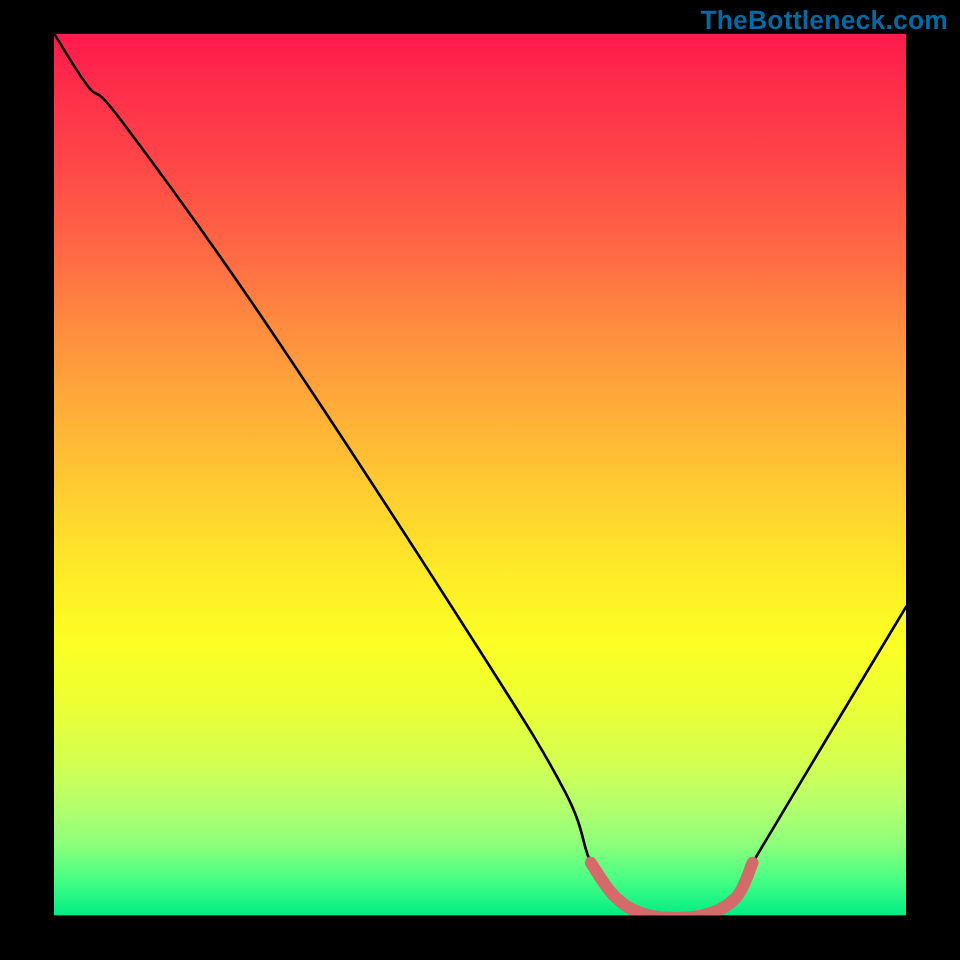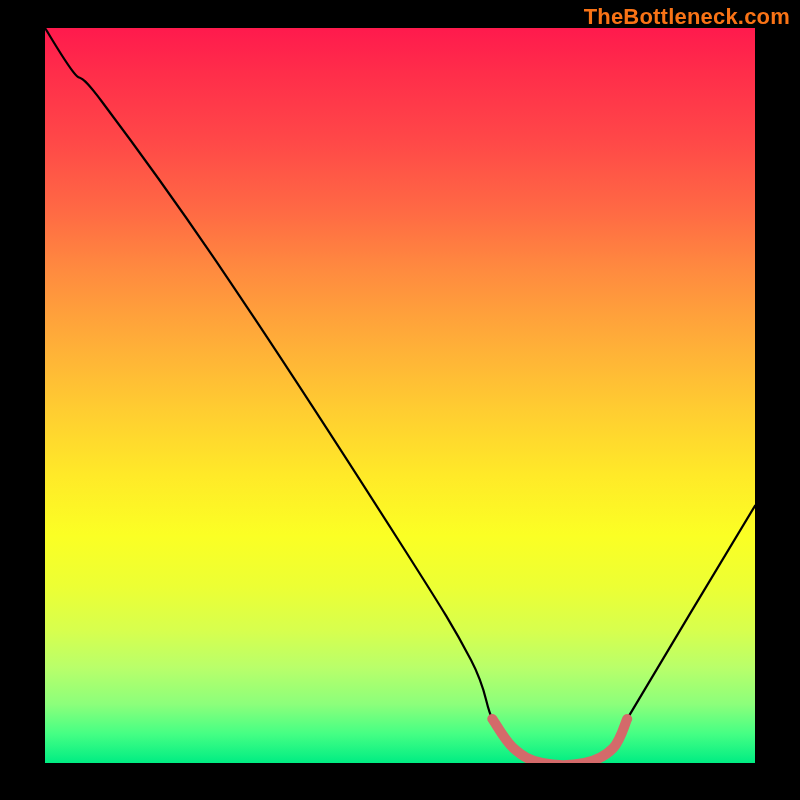--- a/index.html
+++ b/index.html
@@ -14,21 +14,21 @@
   .frame {
     position: relative;
     width: 800px;
     height: 800px;
     background: #000;
   }
   .watermark {
     position: absolute;
     top: 4px;
     right: 10px;
-    color: #f97316;
+    color: #0369a1;
     font-size: 22px;
     font-weight: 600;
     letter-spacing: 0.2px;
     z-index: 5;
     text-align: center;
   }
   .plot-viewport {
     position: absolute;
     left: 45px;
     top: 28px;

